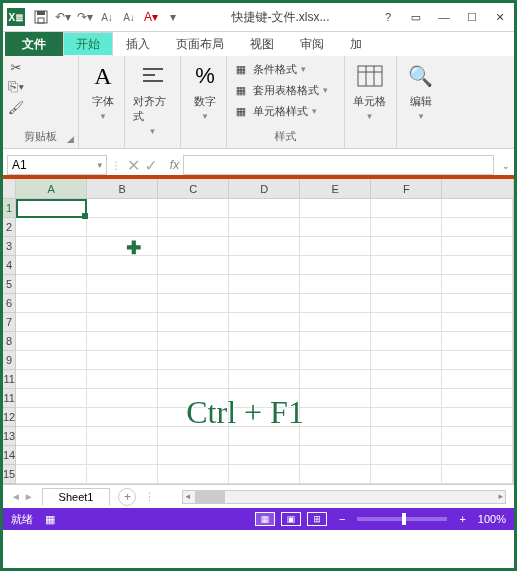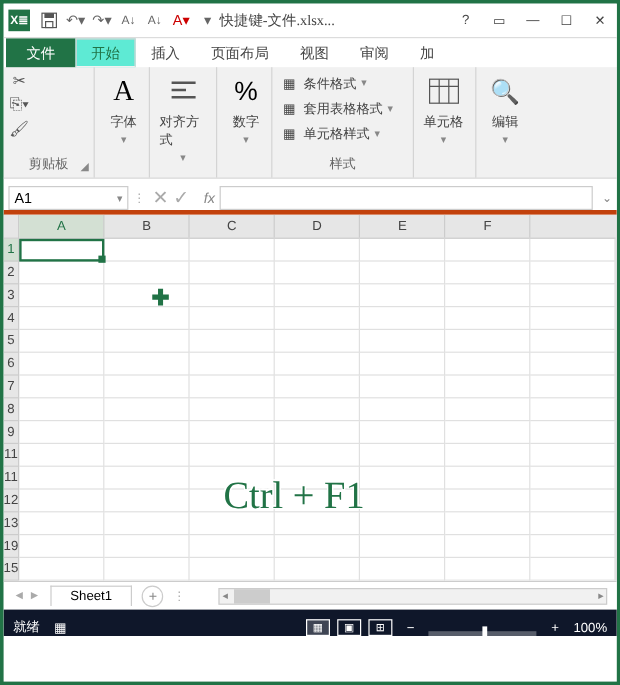--- a/index.html
+++ b/index.html
@@ -1,27 +1,27 @@
 <!DOCTYPE html>
 <html><head>
 <meta charset="utf-8">
 <style>
 * { box-sizing: border-box; margin: 0; padding: 0; font-family: "Microsoft YaHei", "Segoe UI", sans-serif; }
 body { width: 517px; height: 571px; background: #fff; border: 3px solid #217346; position: relative; overflow: hidden; }
 .titlebar { height: 29px; background: #fff; display: flex; align-items: center; padding: 0 4px; border-bottom: 1px solid #d4d4d4; }
 .titlebar .qat { display: flex; gap: 2px; align-items: center; }
 .qat-icon { width: 20px; height: 20px; display: flex; align-items: center; justify-content: center; color: #666; font-size: 12px; }
 .excel-logo { width: 18px; height: 18px; background: #217346; color: #fff; font-size: 10px; font-weight: bold; display: flex; align-items: center; justify-content: center; margin-right: 4px; }
-.title-text { flex: 1; font-size: 12px; color: #444; font-family: Liberation Serif, serif; }
+.title-text { flex: 1; text-align: center; font-size: 12px; color: #444; }
 .win-controls { display: flex; gap: 8px; }
 .win-btn { width: 20px; height: 20px; display: flex; align-items: center; justify-content: center; color: #444; font-size: 11px; }
 
 .ribbon-tabs { height: 24px; display: flex; background: #fff; padding-left: 2px; }
 .tab { padding: 0 12px; font-size: 12px; display: flex; align-items: center; color: #444; border: 1px solid transparent; }
-.tab.file { background: #217346; color: #fff; padding: 0 16px; }
+.tab.file { background: #217346; color: #fff; padding: 0 16px; font-weight: bold; }
 .tab.active { border: 1px solid #d4d4d4; border-bottom-color: #f1f1f1; background: #5eead4; color: #217346; }
 
 .ribbon { height: 93px; background: #f1f1f1; border-bottom: 1px solid #d4d4d4; display: flex; }
 .group { border-right: 1px solid #d4d4d4; padding: 2px 4px; display: flex; flex-direction: column; }
 .group-content { flex: 1; display: flex; align-items: flex-start; gap: 2px; }
 .group-label { text-align: center; font-size: 11px; color: #666; padding: 2px 0; position: relative; }
 .group-label .launcher { position: absolute; right: 0; bottom: 2px; font-size: 9px; color: #888; }
 .big-btn { display: flex; flex-direction: column; align-items: center; padding: 2px 4px; gap: 2px; }
 .big-btn-icon { width: 32px; height: 32px; display: flex; align-items: center; justify-content: center; font-size: 20px; }
 .big-btn-label { font-size: 11px; color: #444; }
@@ -53,21 +53,21 @@
 .watermark { position: absolute; left: 170px; top: 215px; font-size: 32px; color: #217346; text-shadow: 1px 1px 0 #fff, -1px -1px 0 #fff, 1px -1px 0 #fff, -1px 1px 0 #fff; font-family: Georgia, serif; }
 .vscroll { width: 17px; background: #f1f1f1; border-left: 1px solid #ccc; }
 
 .sheettabs { height: 24px; background: #fff; border-top: 1px solid #ccc; display: flex; align-items: center; padding: 0 8px; gap: 8px; }
 .nav-arrows { display: flex; gap: 2px; color: #aaa; font-size: 10px; }
 .sheet-tab { border: 1px solid #ccc; border-bottom: none; padding: 2px 16px; font-size: 11px; background: #fff; }
 .addsheet { width: 18px; height: 18px; border: 1px solid #ccc; border-radius: 50%; display: flex; align-items: center; justify-content: center; font-size: 12px; color: #888; }
 .hscroll-track { flex: 1; height: 14px; background: #f1f1f1; border: 1px solid #ccc; margin-left: 20px; position: relative; }
 .hscroll-thumb { position: absolute; left: 12px; width: 30px; height: 100%; background: #ccc; }
 
-.statusbar { height: 22px; background: #0f172a; color: #fff; display: flex; align-items: flex-end; padding: 0 8px; font-size: 11px; gap: 12px; }
+.statusbar { height: 22px; background: #6d28d9; color: #fff; display: flex; align-items: center; padding: 0 8px; font-size: 11px; gap: 12px; }
 .statusbar .spacer { flex: 1; }
 .view-btns { display: flex; gap: 6px; }
 .view-btn { width: 20px; height: 14px; border: 1px solid #fff; display: flex; align-items: center; justify-content: center; font-size: 9px; }
 .zoom-slider { width: 90px; height: 4px; background: rgba(255,255,255,0.3); position: relative; }
 .zoom-slider::before { content: ''; position: absolute; left: 45px; top: -4px; width: 4px; height: 12px; background: #fff; }
 svg { display: block; }
 </style>
 </head>
 <body>
 
@@ -231,21 +231,21 @@
         <div class="rowhead">4</div>
         <div class="rowhead">5</div>
         <div class="rowhead">6</div>
         <div class="rowhead">7</div>
         <div class="rowhead">8</div>
         <div class="rowhead">9</div>
         <div class="rowhead">11</div>
         <div class="rowhead">11</div>
         <div class="rowhead">12</div>
         <div class="rowhead">13</div>
-        <div class="rowhead">19</div>
+        <div class="rowhead">14</div>
         <div class="rowhead">15</div>
       </div>
   </div>
   <div class="gridmain">
     <div class="colheaders" id="colheads">
         <div class="colhead sel">A</div>
         <div class="colhead">B</div>
         <div class="colhead">C</div>
         <div class="colhead">D</div>
         <div class="colhead">E</div>

